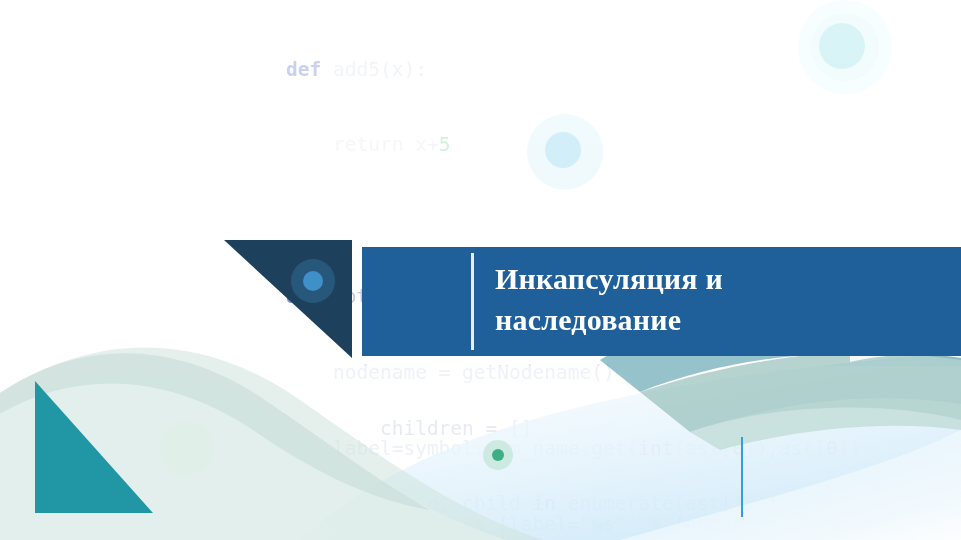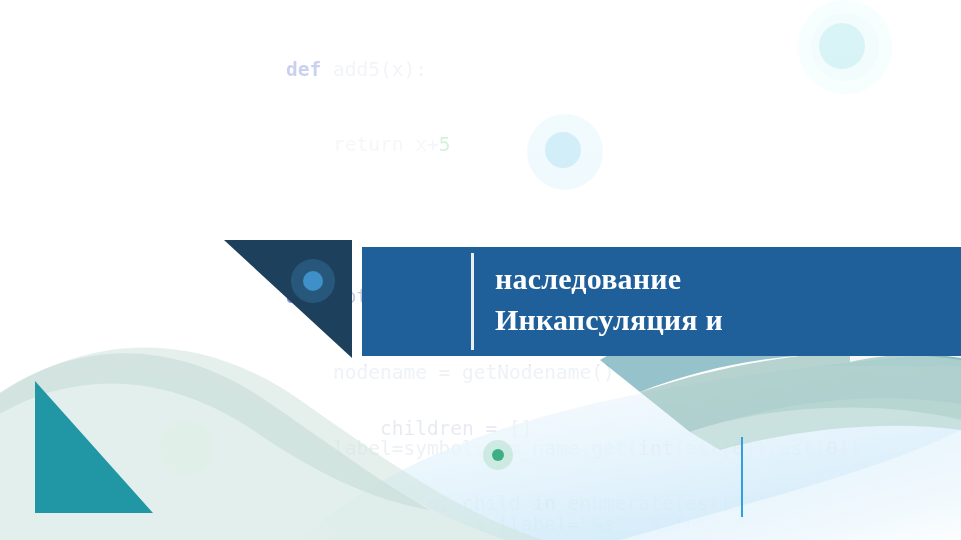--- a/index.html
+++ b/index.html
@@ -231,22 +231,22 @@
     <circle cx="89" cy="41" r="10" fill="#3f8fc9"></circle>
   </svg>
 
   <svg class="teal-tri" viewBox="0 0 118 132" xmlns="http://www.w3.org/2000/svg">
     <polygon points="0,0 118,132 0,132" fill="#2196a5"></polygon>
   </svg>
 
   <div class="banner"></div>
   <div class="banner-divider"></div>
   <div class="banner-title">
+    <div>Инкапсуляция и</div>
     <div>наследование</div>
-    <div>Инкапсуляция и</div>
   </div>
 
   <svg class="bg-layer" viewBox="0 0 961 540" xmlns="http://www.w3.org/2000/svg">
     <circle cx="498" cy="455" r="15" fill="#bfe5d6" opacity="0.7"></circle>
     <circle cx="498" cy="455" r="6" fill="#3fae84"></circle>
   </svg>
 
   <div class="cursor-line"></div>
 
 </div>

